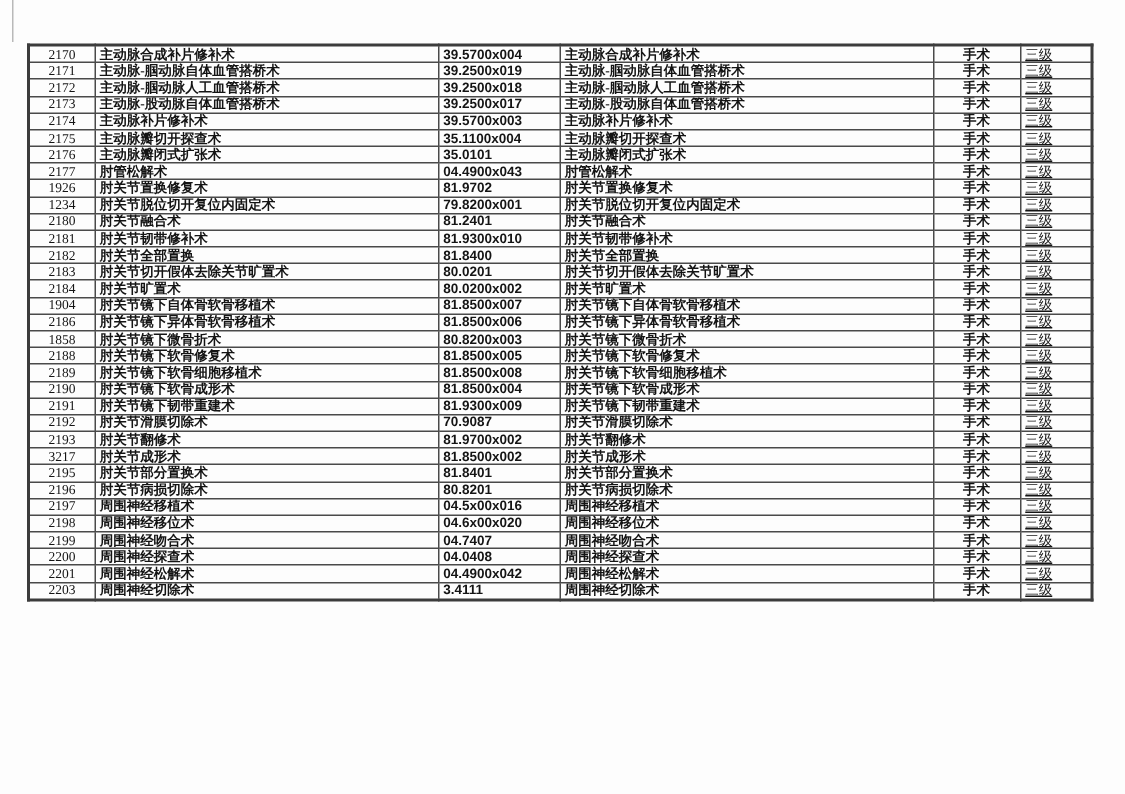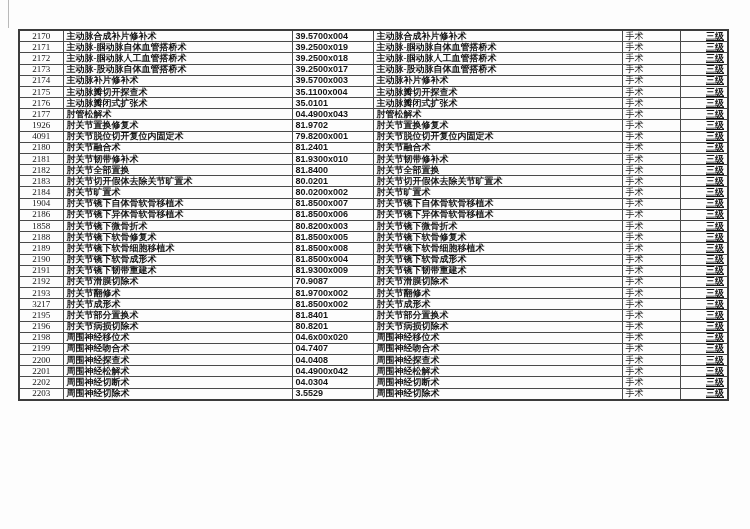--- a/index.html
+++ b/index.html
@@ -32,22 +32,22 @@
     font-size:9px;
     line-height:1;
     color:#141414;
     white-space:nowrap;
     overflow:hidden;
     vertical-align:middle;
   }
   td.c0 { text-align:center; font-size:8.5px; font-family:"Liberation Serif", serif; color:#1c1c1c; }
   td.c1, td.c3 { font-weight:600; padding-left:4px; }
   td.c2 { font-family:"Liberation Sans", sans-serif; font-size:8.5px; font-weight:600; color:#1a1a1a; }
-  td.c4 { text-align:left; font-weight:400; }
-  td.c5 { text-align:right; font-weight:700; text-decoration:underline; text-underline-offset:1px; }
+  td.c4 { text-align:center; font-weight:700; }
+  td.c5 { text-align:left; font-weight:400; text-decoration:underline; text-underline-offset:1px; }
 </style>
 </head>
 <body>
 
 <div class="page">
   <div class="scan-edge"></div>
   <table class="proc">
     <colgroup>
       <col style="width:44px">
       <col style="width:229px">
@@ -123,21 +123,21 @@
         </tr>
         <tr>
           <td class="c0">1926</td>
           <td class="c1">肘关节置换修复术</td>
           <td class="c2">81.9702</td>
           <td class="c3">肘关节置换修复术</td>
           <td class="c4">手术</td>
           <td class="c5">三级</td>
         </tr>
         <tr>
-          <td class="c0">4091</td>
+          <td class="c0">1234</td>
           <td class="c1">肘关节脱位切开复位内固定术</td>
           <td class="c2">79.8200x001</td>
           <td class="c3">肘关节脱位切开复位内固定术</td>
           <td class="c4">手术</td>
           <td class="c5">三级</td>
         </tr>
         <tr>
           <td class="c0">2180</td>
           <td class="c1">肘关节融合术</td>
           <td class="c2">81.2401</td>
@@ -267,20 +267,28 @@
         </tr>
         <tr>
           <td class="c0">2196</td>
           <td class="c1">肘关节病损切除术</td>
           <td class="c2">80.8201</td>
           <td class="c3">肘关节病损切除术</td>
           <td class="c4">手术</td>
           <td class="c5">三级</td>
         </tr>
         <tr>
+          <td class="c0">2197</td>
+          <td class="c1">周围神经移植术</td>
+          <td class="c2">04.5x00x016</td>
+          <td class="c3">周围神经移植术</td>
+          <td class="c4">手术</td>
+          <td class="c5">三级</td>
+        </tr>
+        <tr>
           <td class="c0">2198</td>
           <td class="c1">周围神经移位术</td>
           <td class="c2">04.6x00x020</td>
           <td class="c3">周围神经移位术</td>
           <td class="c4">手术</td>
           <td class="c5">三级</td>
         </tr>
         <tr>
           <td class="c0">2199</td>
           <td class="c1">周围神经吻合术</td>
@@ -299,30 +307,22 @@
         </tr>
         <tr>
           <td class="c0">2201</td>
           <td class="c1">周围神经松解术</td>
           <td class="c2">04.4900x042</td>
           <td class="c3">周围神经松解术</td>
           <td class="c4">手术</td>
           <td class="c5">三级</td>
         </tr>
         <tr>
-          <td class="c0">2202</td>
-          <td class="c1">周围神经切断术</td>
-          <td class="c2">04.0304</td>
-          <td class="c3">周围神经切断术</td>
-          <td class="c4">手术</td>
-          <td class="c5">三级</td>
-        </tr>
-        <tr>
           <td class="c0">2203</td>
           <td class="c1">周围神经切除术</td>
-          <td class="c2">3.5529</td>
+          <td class="c2">3.4111</td>
           <td class="c3">周围神经切除术</td>
           <td class="c4">手术</td>
           <td class="c5">三级</td>
         </tr>
       </tbody>
   </table>
 </div>
 
 </body></html>

